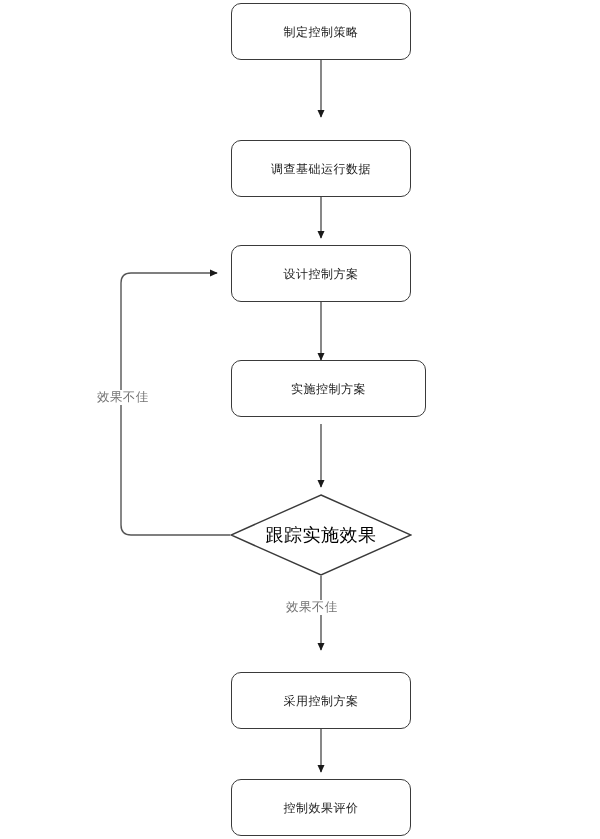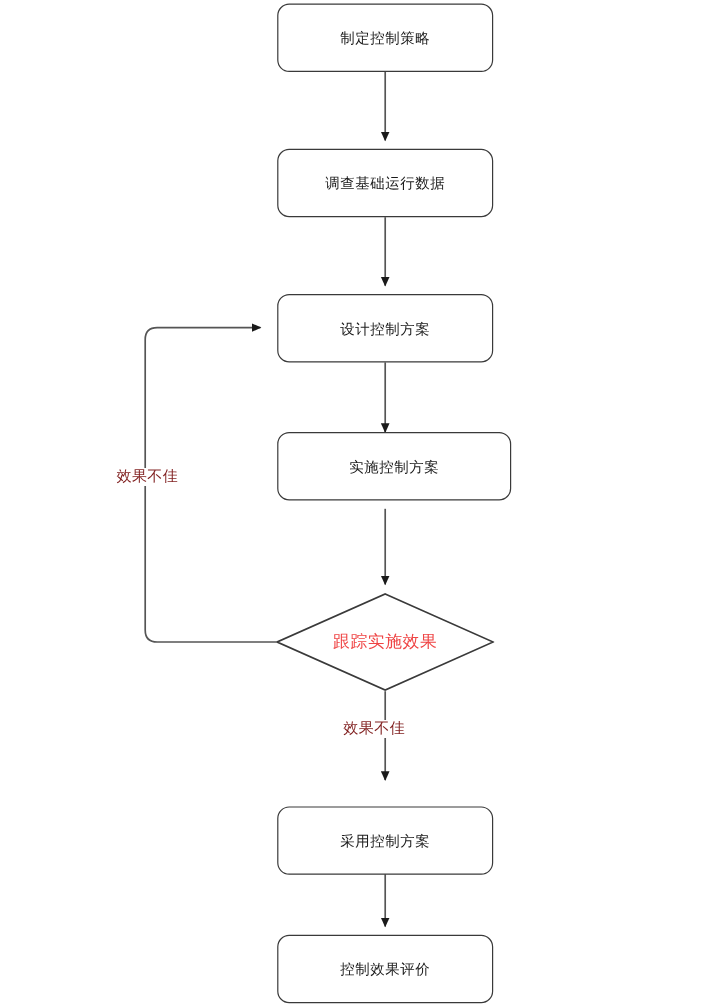--- a/index.html
+++ b/index.html
@@ -45,31 +45,31 @@
     align-items: center;
     justify-content: center;
   }
   .decision-wrap svg {
     position: absolute;
     left: 0;
     top: 0;
   }
   .decision-label {
     position: relative;
-    font-size: 14px;
-    color: #ef4444;
+    font-size: 18px;
+    color: #000000;
     letter-spacing: 0.5px;
     line-height: 1;
     white-space: nowrap;
     user-select: none;
   }
   .edge-label {
     position: absolute;
     font-size: 12.5px;
-    color: #7f1d1d;
+    color: #737373;
     letter-spacing: 0.4px;
     line-height: 1;
     white-space: nowrap;
     background: #ffffff;
     padding: 1px 2px;
     user-select: none;
   }
 </style>
 </head>
 <body>
@@ -93,21 +93,21 @@
 
   <line x1="321" y1="714" x2="321" y2="772" stroke="#555555" stroke-width="1.4" marker-end="url(#arrowhead)"></line>
 
   <path d="M230,535 L131,535 Q121,535 121,525 L121,283 Q121,273 131,273 L217,273" fill="none" stroke="#555555" stroke-width="1.4" marker-end="url(#arrowhead)"></path>
 </svg>
 
 <div class="node-box" style="left:231px; top:3px; width:180px; height:57px;">
   <span class="node-label">制定控制策略</span>
 </div>
 
-<div class="node-box" style="left:231px; top:124px; width:180px; height:57px;">
+<div class="node-box" style="left:231px; top:140px; width:180px; height:57px;">
   <span class="node-label">调查基础运行数据</span>
 </div>
 
 <div class="node-box" style="left:231px; top:245px; width:180px; height:57px;justify-content:center;">
   <span class="node-label">设计控制方案</span>
 </div>
 
 <div class="node-box" style="left:231px; top:360px; width:195px; height:57px;">
   <span class="node-label">实施控制方案</span>
 </div>

